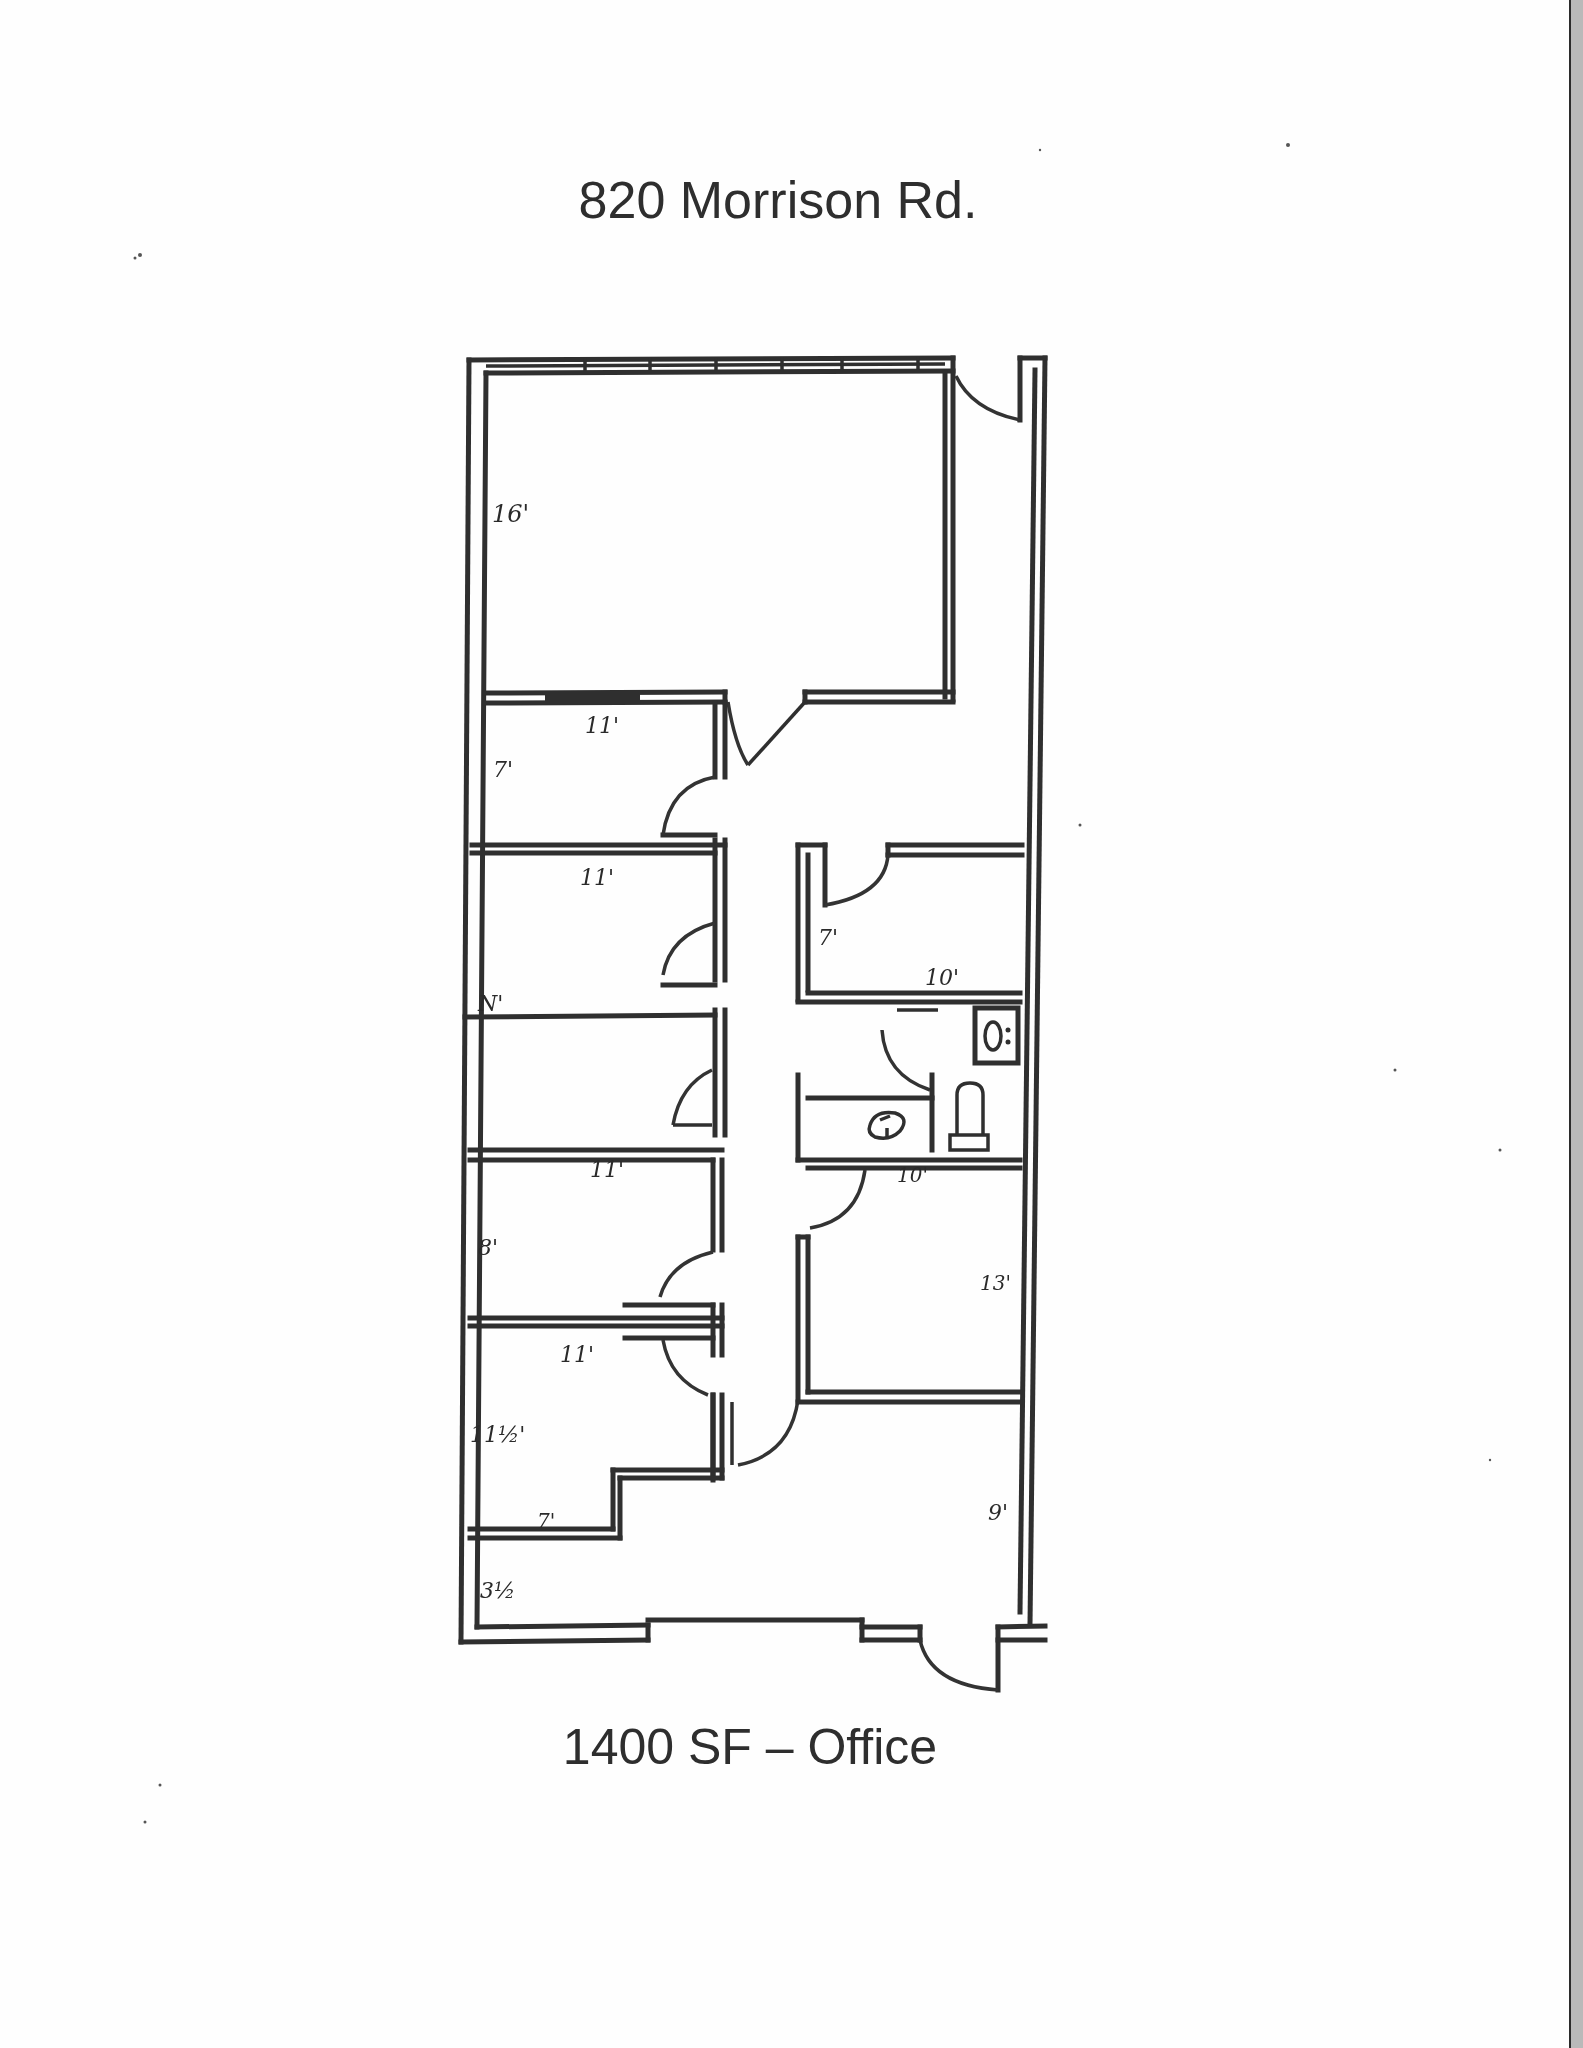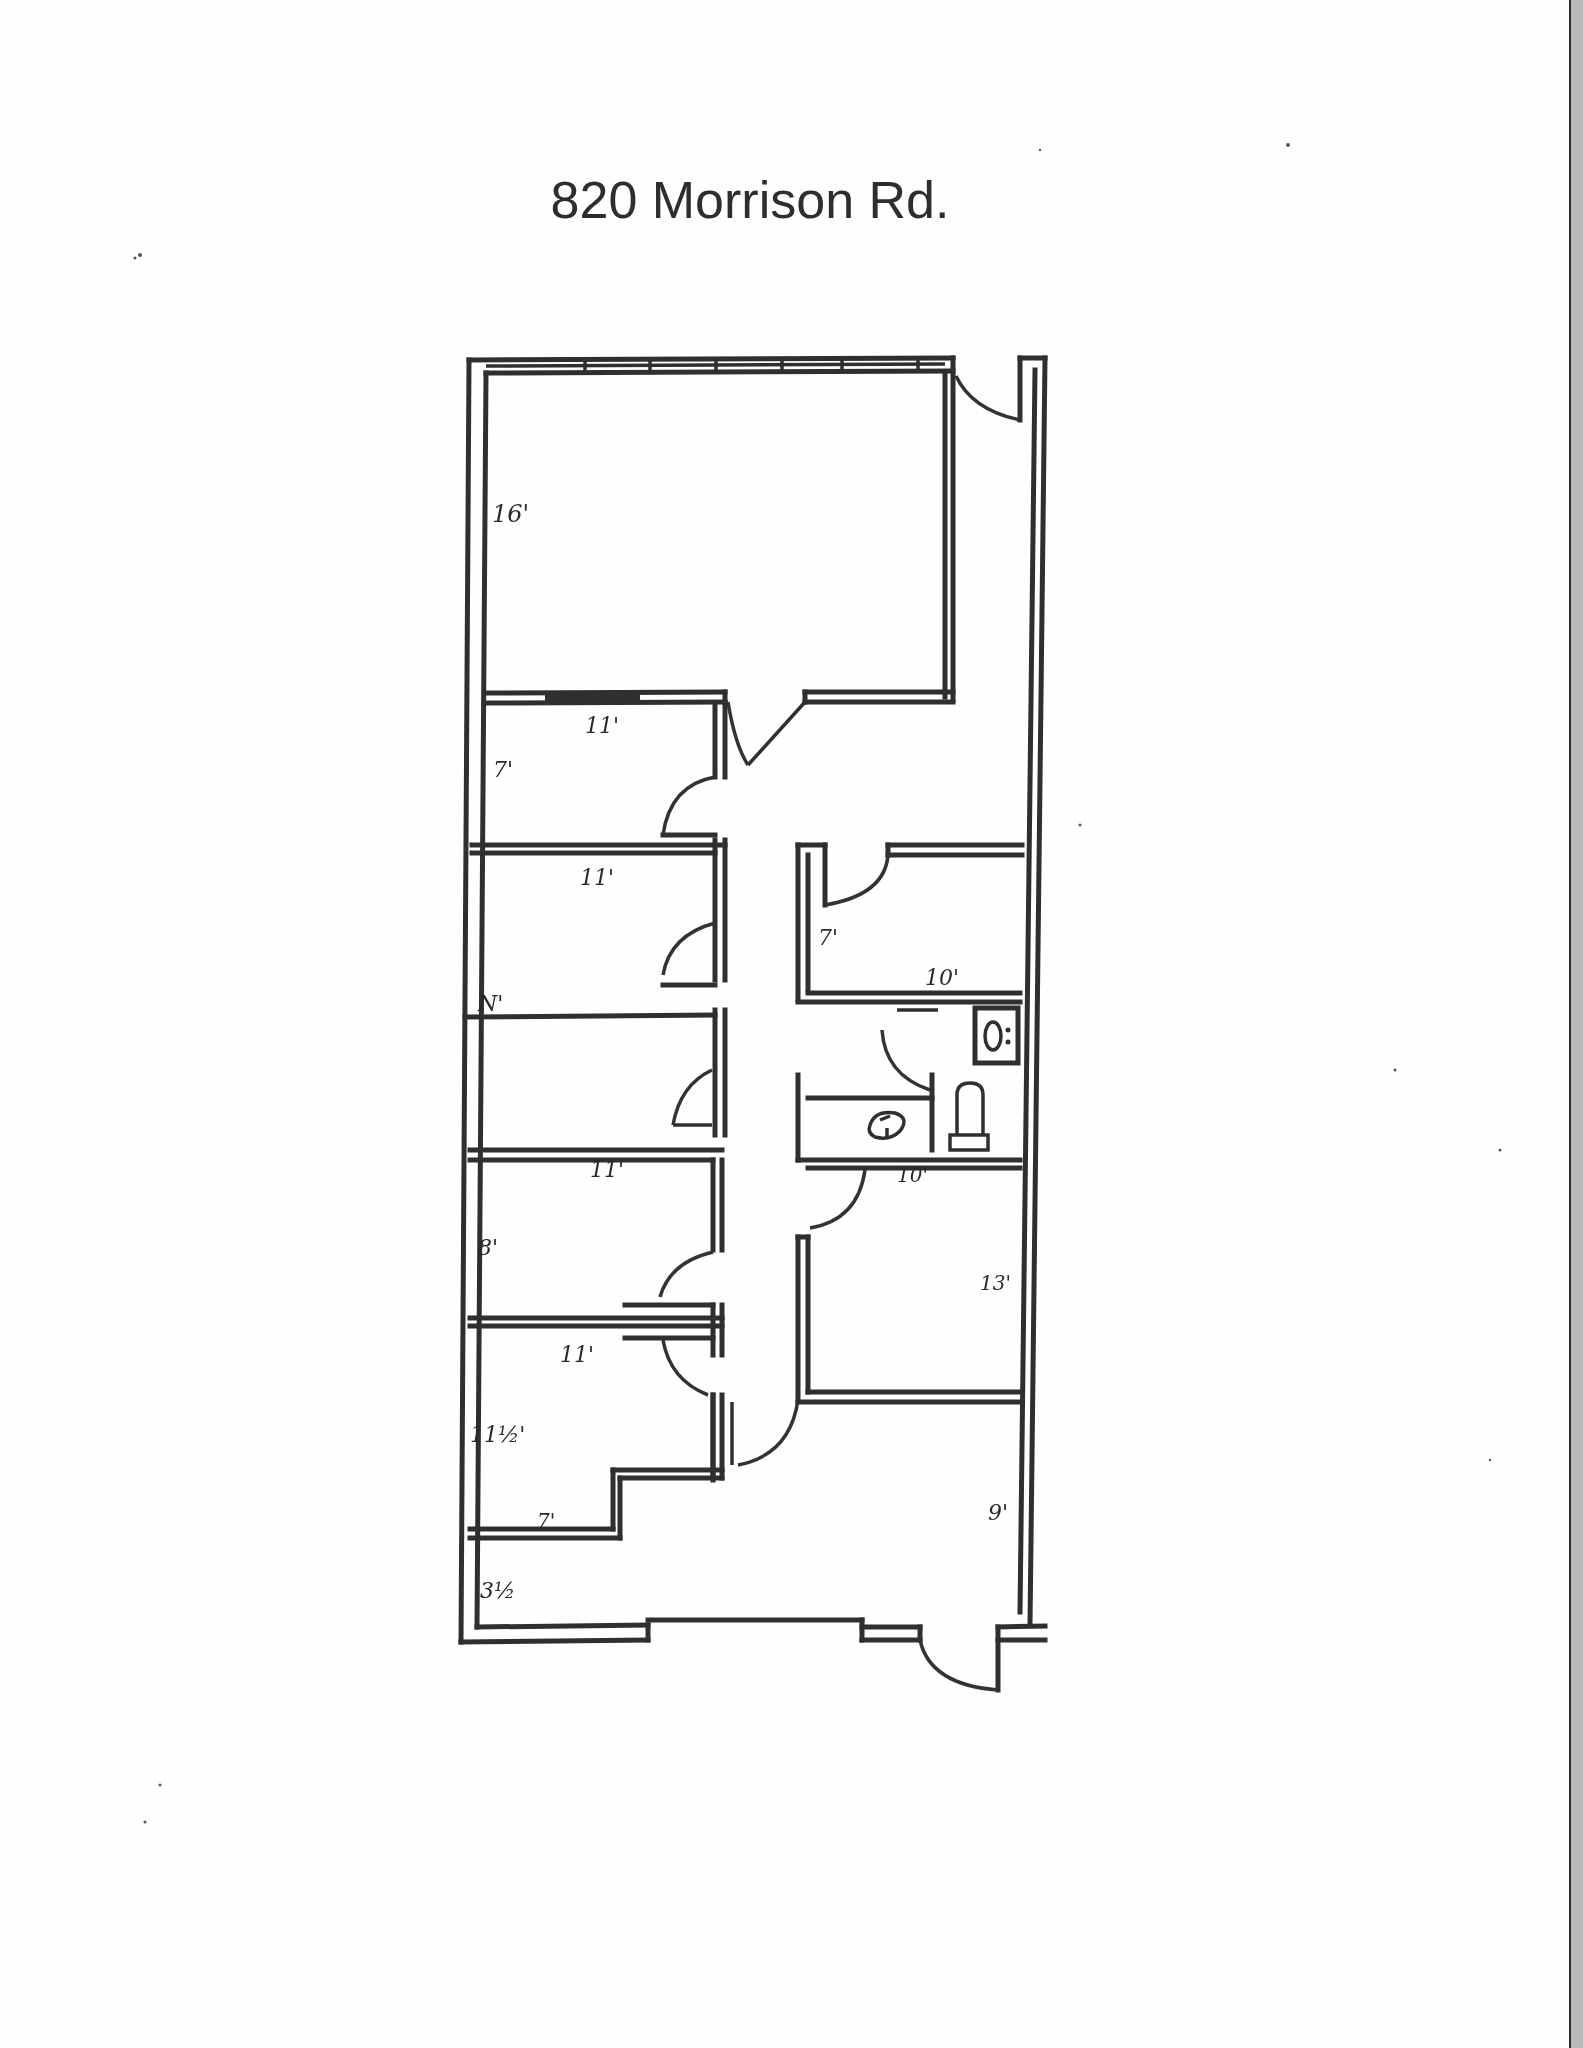--- a/index.html
+++ b/index.html
@@ -1,20 +1,20 @@
 <!DOCTYPE html>
 <html><head>
   <meta charset="utf-8">
   <style>
     html, body { margin: 0; padding: 0; background: #ffffff; }
     body { width: 1583px; height: 2048px; position: relative; overflow: hidden; font-family: "Liberation Sans", sans-serif; }
     .page { position: absolute; left: 0; top: 0; width: 1583px; height: 2048px; background: #fefefe; }
     .scan-edge { position: absolute; top: 0; right: 0; width: 12px; height: 2048px; background: #b9b9b9; border-left: 2px solid #2b2b2b; }
     .title { position: absolute; left: 0; width: 1500px; text-align: center; color: #2e2e2e; font-family: "Liberation Sans", sans-serif; }
-    .title-main { top: 170px; font-size: 52px; letter-spacing: 0px; }
+    .title-main { top: 170px; font-size: 52px; letter-spacing: 0px; margin-left: 28px; }
     .caption-1 { top: 1718px; font-size: 50px; }
     .caption-2 { top: 1808px; font-size: 50px; left: 0; width: 1412px; }
     svg.plan { position: absolute; left: 0; top: 0; }
     .w { stroke: #2f2f2f; stroke-width: 5; fill: none; stroke-linecap: square; }
     .wt { stroke: #2f2f2f; stroke-width: 3.5; fill: none; }
     .arc { stroke: #333; stroke-width: 3.5; fill: none; }
     .dim { font-family: "DejaVu Serif", serif; font-style: italic; fill: #2a2a2a; }
     .speck { fill: #555; }
   </style>
 </head>
@@ -201,15 +201,16 @@
       <circle class="speck" cx="1040" cy="150" r="1.2"></circle>
       <circle class="speck" cx="160" cy="1785" r="1.5"></circle>
       <circle class="speck" cx="145" cy="1822" r="1.5"></circle>
       <circle class="speck" cx="1500" cy="1150" r="1.5"></circle>
       <circle class="speck" cx="1395" cy="1070" r="1.5"></circle>
       <circle class="speck" cx="1080" cy="825" r="1.5"></circle>
       <circle class="speck" cx="1490" cy="1460" r="1.2"></circle>
     </g>
   </svg>
 
+  <div class="title caption-1">1400 SF – Office</div>
 
   <div class="scan-edge"></div>
 </div>
 
 </body></html>

